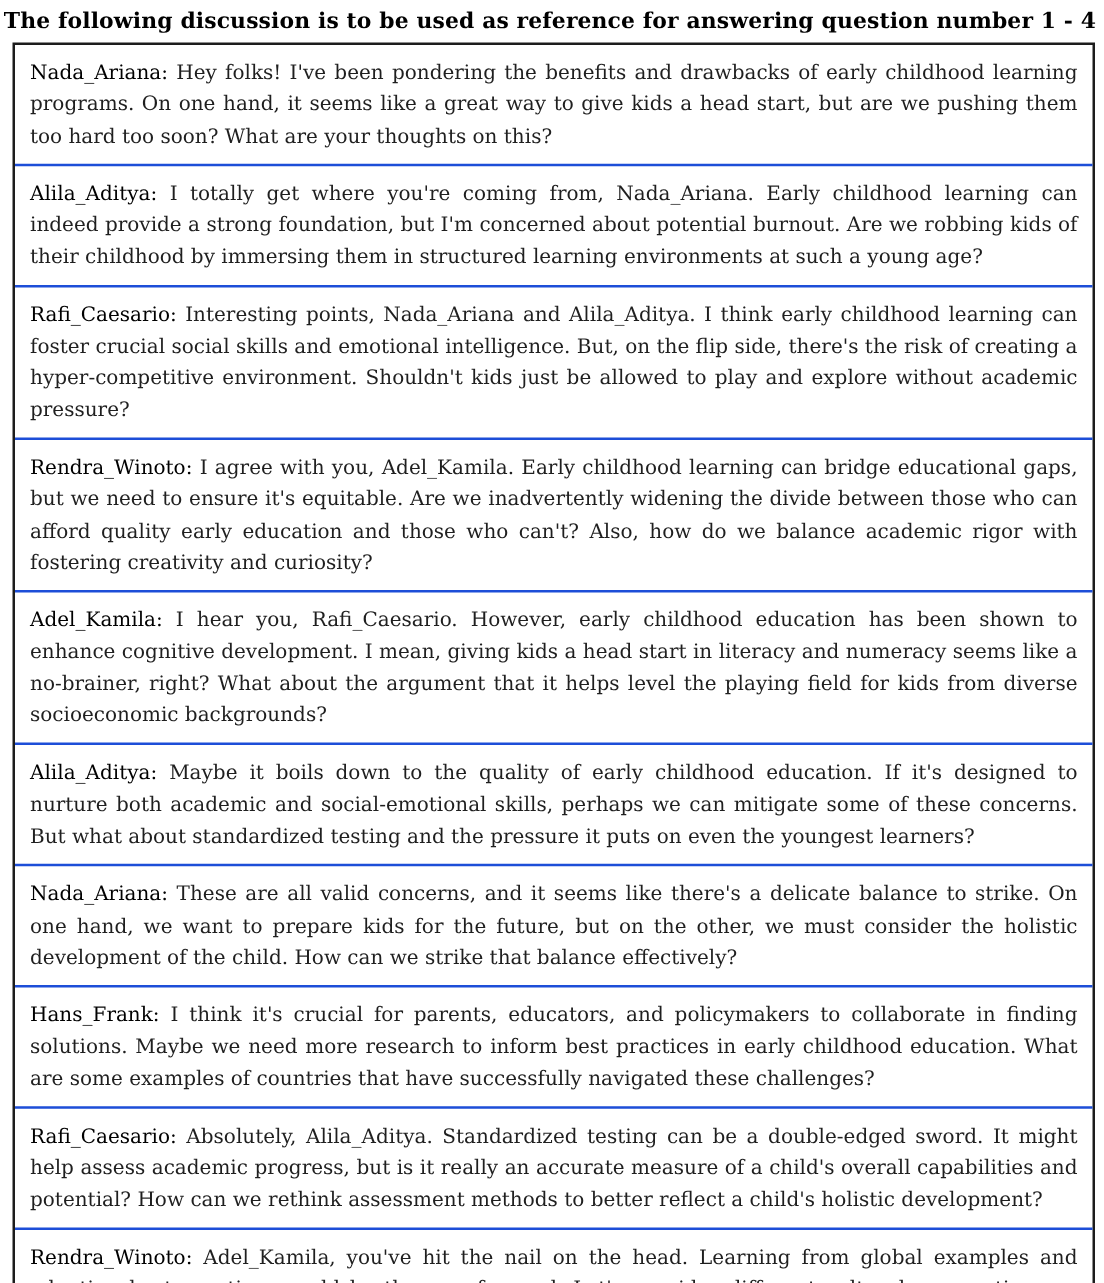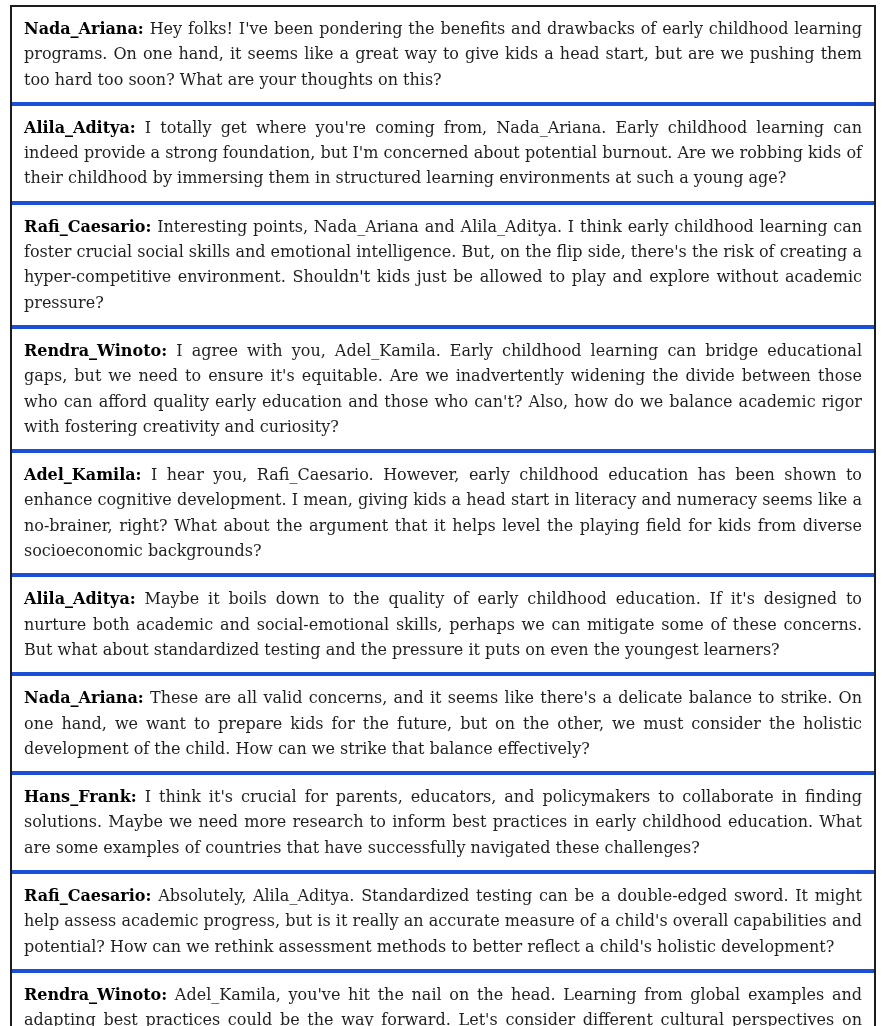--- a/index.html
+++ b/index.html
@@ -29,32 +29,33 @@
     background: #ffffff;
   }
   .message-row {
     padding: 9px 12px 10px 12px;
     font-size: 16px;
     line-height: 25.3px;
     text-align: justify;
     color: #1f1f1f;
   }
   .message-row + .message-row {
-    border-top: 4px solid #1d4ed8;
+    border-top: 2px solid #1d4ed8;
   }
   .speaker-name {
-    font-weight: bold;
+    font-weight: normal;
     color: #000000;
   }
 </style>
 </head>
 <body>
 
 <div class="page">
 
+  <div class="page-title">The following discussion is to be used as reference for answering question number 1 - 4</div>
 
   <div class="discussion-box">
 
     <div class="message-row">
       <span class="speaker-name">Nada_Ariana:</span>
       <span>Hey folks! I've been pondering the benefits and drawbacks of early childhood learning programs. On one hand, it seems like a great way to give kids a head start, but are we pushing them too hard too soon? What are your thoughts on this?</span>
     </div>
 
     <div class="message-row">
       <span class="speaker-name">Alila_Aditya:</span>

